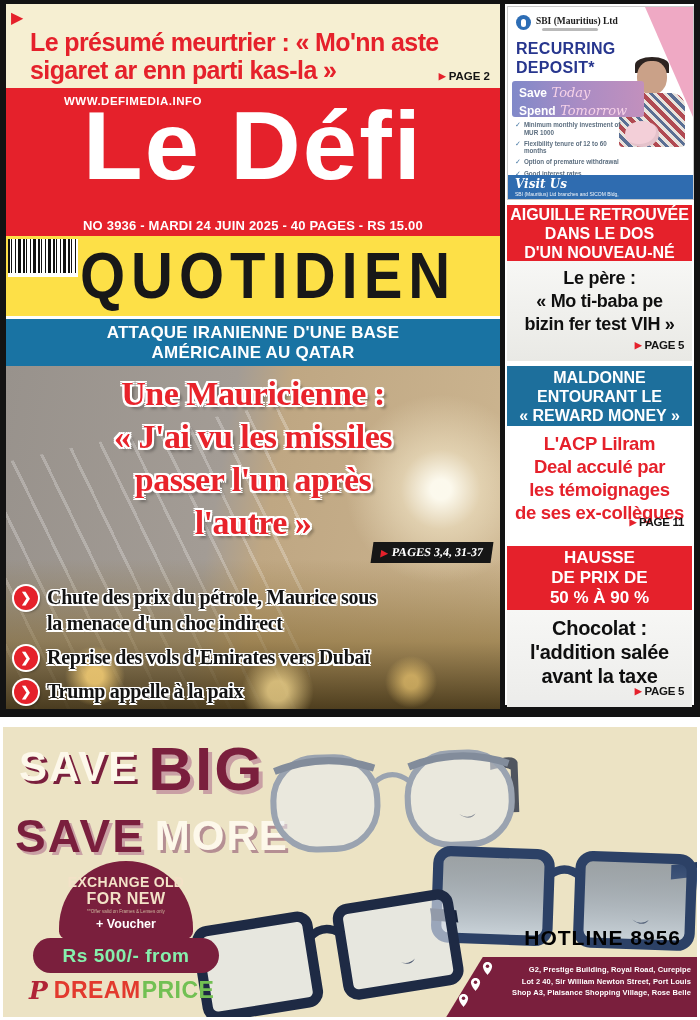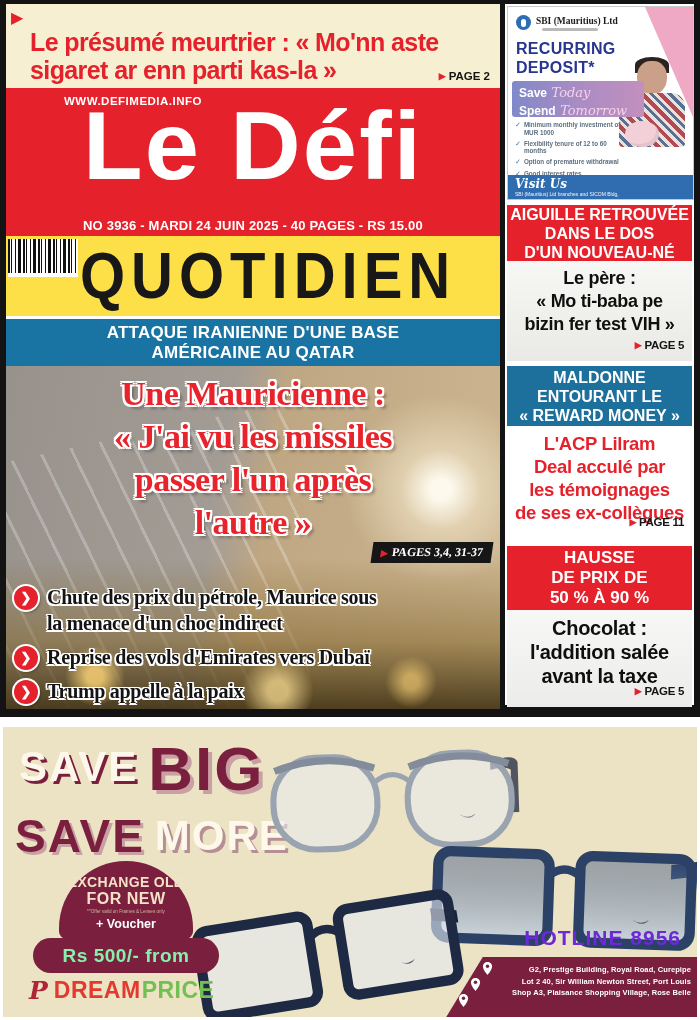--- a/index.html
+++ b/index.html
@@ -103,21 +103,21 @@
   .dome{position:absolute;left:56px;top:134px;width:134px;height:78px;background:#7a1f3d;border-radius:70px 70px 8px 8px;color:#f3e2c7;text-align:center;padding-top:13px;box-sizing:border-box;}
   .dome .e1{font-size:14px;font-weight:800;letter-spacing:.3px;}
   .dome .e2{font-size:16px;font-weight:800;letter-spacing:.5px;}
   .dome .fine{font-size:4.6px;color:#cdb79e;margin-top:1px;}
   .dome .vouch{font-size:12.5px;font-weight:800;color:#fff;margin-top:3px;}
   .pill{position:absolute;left:30px;top:211px;width:186px;height:35px;background:#7a1f3d;border-radius:18px;display:flex;align-items:center;justify-content:center;font-size:19px;font-weight:900;color:#86efac;letter-spacing:.5px;}
   .brandline{position:absolute;left:26px;top:250px;display:flex;align-items:center;gap:6px;}
   .plogo{font-family:"DejaVu Serif",serif;font-style:italic;font-weight:700;font-size:25px;color:#b02437;line-height:24px;}
   .dword{font-size:23px;font-weight:900;color:#e23a2e;letter-spacing:.5px;}
   .pword{font-size:23px;font-weight:900;color:#72c053;letter-spacing:.5px;margin-left:-5px;}
-  .hotline{position:absolute;right:16px;top:199px;font-size:21px;font-weight:900;color:#6d28d9;letter-spacing:1px;}
+  .hotline{position:absolute;right:16px;top:199px;font-size:21px;font-weight:900;color:#000000;letter-spacing:1px;}
   .addr-banner{position:absolute;right:0;top:230px;width:252px;height:62px;background:#7a1f3d;clip-path:polygon(15% 0,100% 0,100% 100%,0 100%);color:#fff;box-sizing:border-box;padding:7px 6px 0 38px;text-align:right;}
   .addr-line{font-size:7.5px;line-height:11.5px;font-weight:700;letter-spacing:.1px;}
   .pin{position:absolute;width:13px;height:13px;}
   .pin1{left:36px;top:5px;} .pin2{left:24px;top:21px;} .pin3{left:12px;top:37px;}
   .glasses{position:absolute;}
   .g1{left:262px;top:16px;width:255px;height:112px;transform:rotate(-2deg);}
   .g2{left:428px;top:116px;width:268px;height:112px;transform:rotate(2deg);}
   .g3{left:192px;top:170px;width:268px;height:118px;transform:rotate(-9deg);}
 </style>
 </head>

